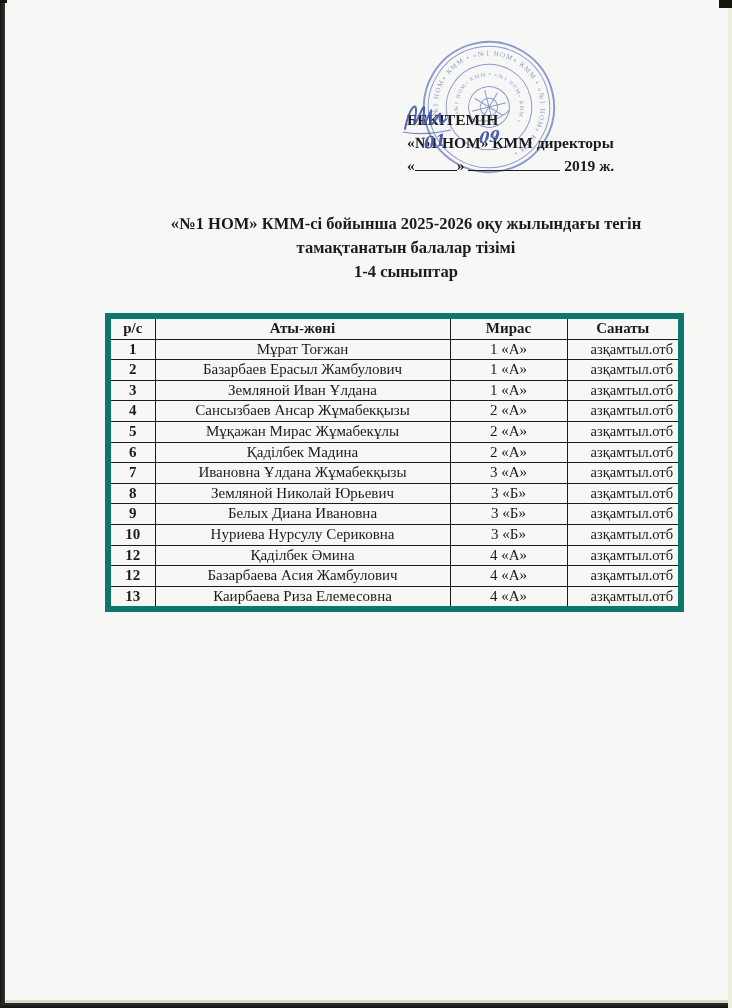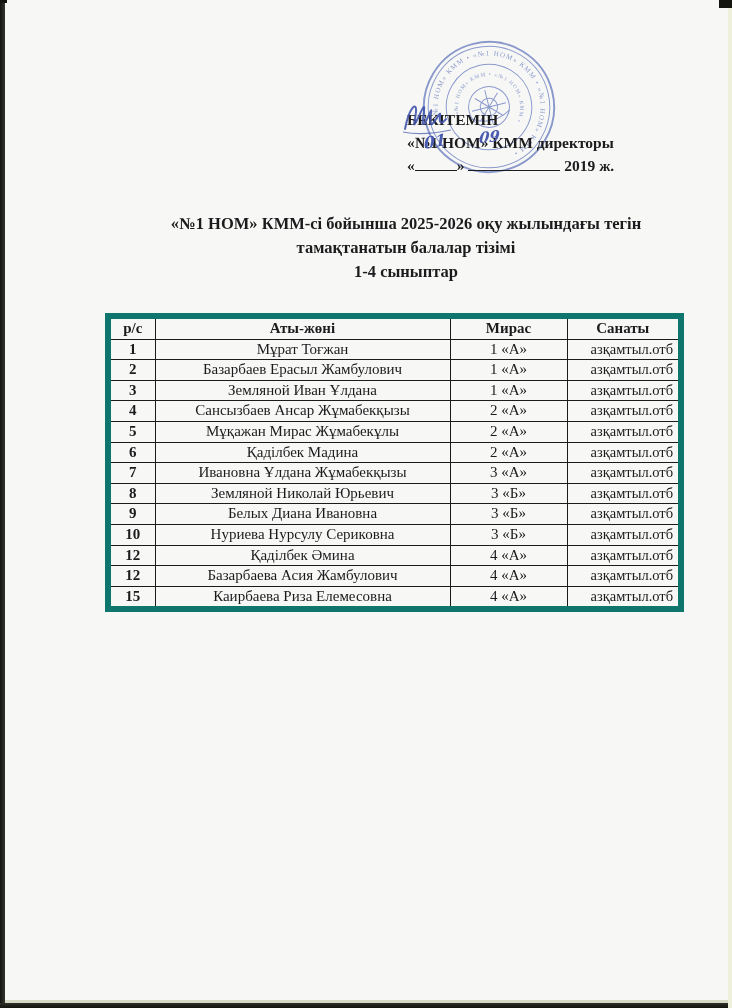--- a/index.html
+++ b/index.html
@@ -198,21 +198,21 @@
           <td class="c2">4 «А»</td>
           <td class="c3">азқамтыл.отб</td>
         </tr>
         <tr>
           <td class="c0">12</td>
           <td class="c1">Базарбаева Асия Жамбулович</td>
           <td class="c2">4 «А»</td>
           <td class="c3">азқамтыл.отб</td>
         </tr>
         <tr>
-          <td class="c0">15</td>
+          <td class="c0">13</td>
           <td class="c1">Каирбаева Риза Елемесовна</td>
           <td class="c2">4 «А»</td>
           <td class="c3">азқамтыл.отб</td>
         </tr>
       </tbody>
   </table>
 
   <div class="edge-bottom-light"></div>
   <div class="edge-left"></div>
   <div class="edge-bottom"></div>

